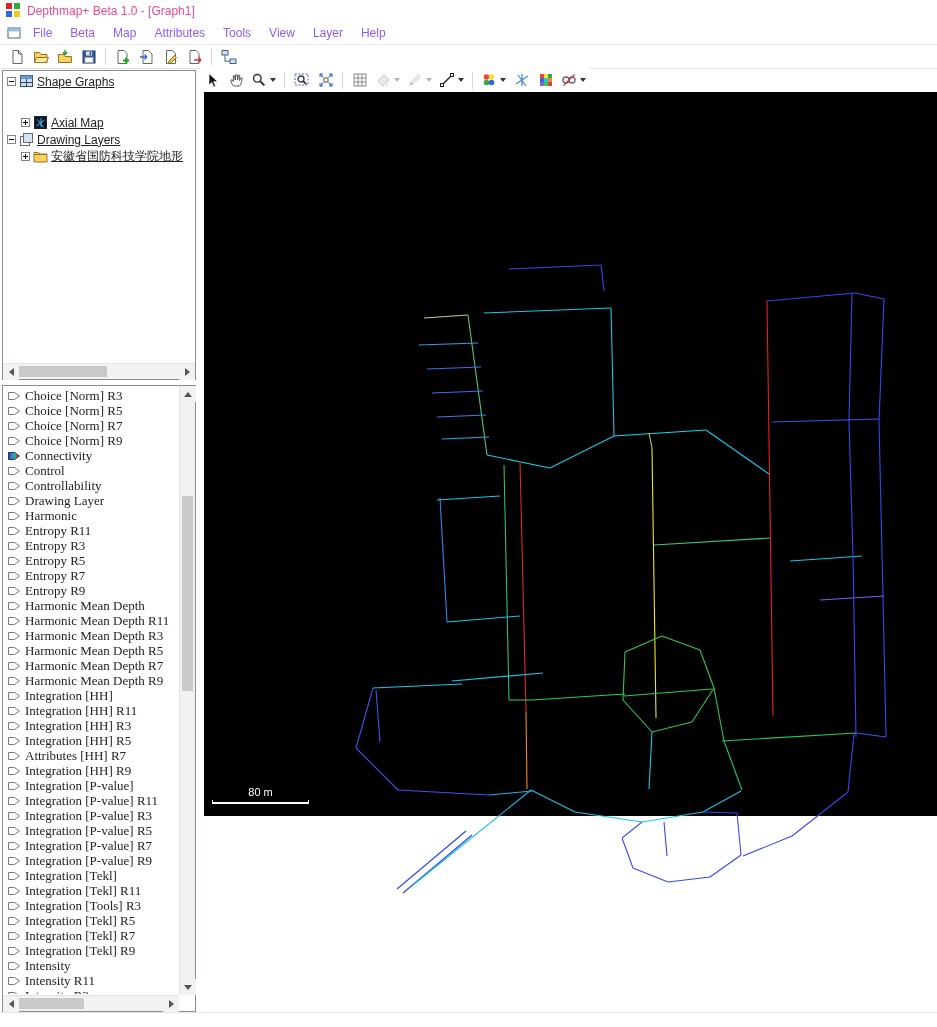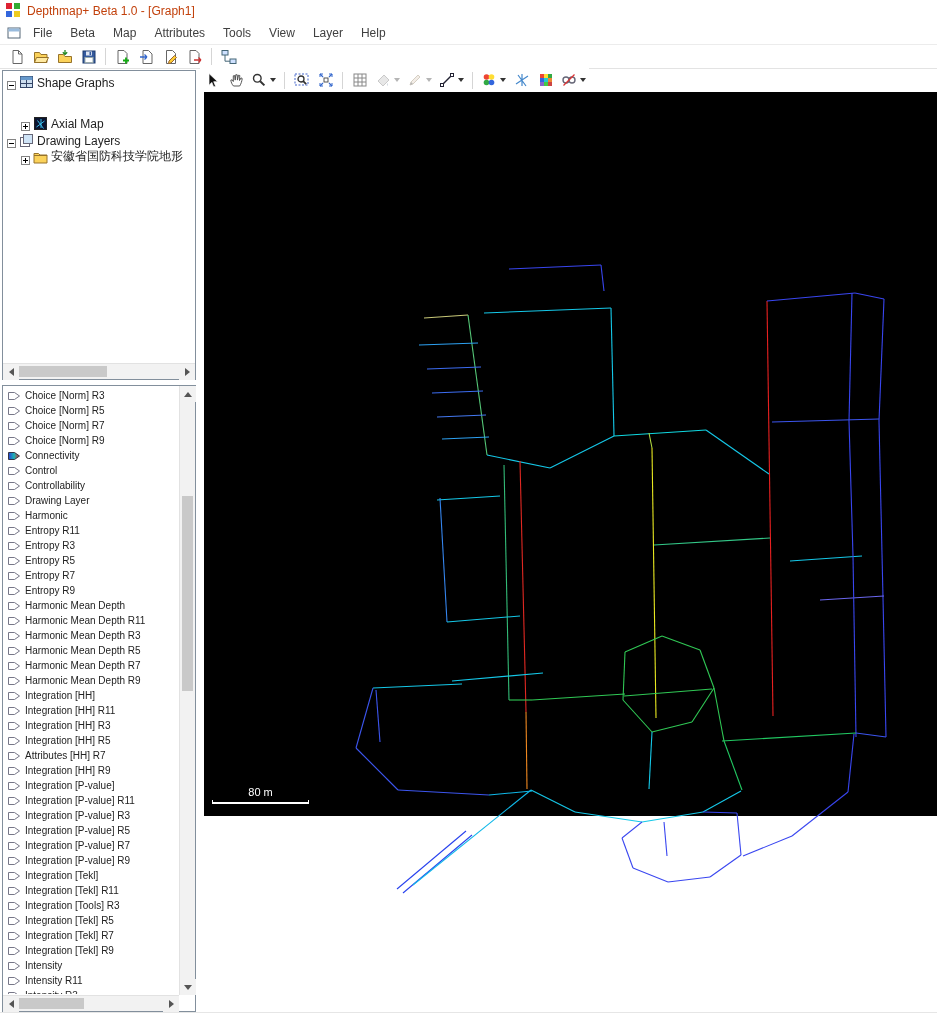--- a/index.html
+++ b/index.html
@@ -2,51 +2,51 @@
 <html><head>
 <meta charset="utf-8">
 <style>
   * { margin:0; padding:0; box-sizing:border-box; }
   html,body { width:937px; height:1027px; }
   body { font-family:"Liberation Sans","DejaVu Sans",sans-serif; background:#fff; position:relative;
          overflow:hidden; font-size:12px; color:#222; }
 
   .titlebar { position:absolute; left:0; top:0; width:937px; height:22px; display:flex; align-items:center;
               padding-left:5px; background:#fff; }
-  .title-text { margin-left:6px; color:#c2410c; font-size:12px; }
+  .title-text { margin-left:6px; color:#ec4899; font-size:12px; }
 
   .menubar { position:absolute; top:22px; left:0; width:937px; height:22px; display:flex; align-items:center;
              padding-left:6px; background:#fff; }
-  .menu-item { padding:2px 9px; color:#404040; cursor:default; }
+  .menu-item { padding:2px 9px; color:#8b5cf6; cursor:default; }
   .doc-icon { display:flex; margin-right:2px; }
 
   .toolbar-main { position:absolute; top:44px; left:0; width:937px; height:25px; display:flex; align-items:center;
                   padding-left:5px; border-top:1px solid #ececec; border-bottom:1px solid #e3e3e3; background:#fff; gap:1px; }
   .toolbar-view { position:absolute; top:68px; left:200px; height:24px; display:flex; align-items:center; gap:1px; background:#fff; }
   .tbtn { height:21px; min-width:23px; padding:0 2px; display:inline-flex; align-items:center; justify-content:center;
           gap:2px; border:1px solid transparent; }
   .tbtn svg { display:block; }
   .tbtn.disabled svg { opacity:.35; }
   .tbtn.disabled .dd-arrow { border-top-color:#b5b5b5; }
   .tsep { width:1px; height:17px; background:#d5d5d5; margin:0 4px; }
   .dd-arrow { width:0; height:0; border-left:3.5px solid transparent; border-right:3.5px solid transparent;
               border-top:4px solid #333; margin-left:1px; }
 
   #tree-panel { position:absolute; left:2px; top:70px; width:194px; height:310px; border:1px solid #828f9c; background:#fff; }
   #tree-rows { position:absolute; top:2px; left:0; right:0; bottom:17px; overflow:hidden; }
-  .tree-row { height:17px; display:flex; align-items:flex-end; white-space:nowrap; }
+  .tree-row { height:17px; display:flex; align-items:center; white-space:nowrap;text-decoration:underline; }
   .expander { width:9px; height:9px; border:1px solid #848484; background:#fff; position:relative; margin-right:3px; flex:none; }
   .expander::before { content:""; position:absolute; left:1px; right:1px; top:3px; height:1px; background:#000; }
   .expander.plus::after { content:""; position:absolute; top:1px; bottom:1px; left:3px; width:1px; background:#000; }
   .tree-icon { margin-right:3px; flex:none; display:flex; }
   .tree-label { font-size:12px; }
 
   #list-panel { position:absolute; left:2px; top:385px; width:194px; height:627px; border:1px solid #828f9c; background:#fff; }
   #list-rows { position:absolute; left:1px; top:2px; right:16px; bottom:17px; overflow:hidden; }
-  .list-row { height:15px; display:flex; align-items:center; gap:4px; padding-left:3px; white-space:nowrap; font-size:10px; }
+  .list-row { height:15px; display:flex; align-items:center; gap:4px; padding-left:3px; white-space:nowrap; font-size:13px;font-family:Liberation Serif, serif; }
   .list-icon { flex:none; display:flex; }
 
   .hscroll { position:absolute; left:0; right:0; bottom:0; height:16px; background:#f2f2f2; display:flex; border-top:1px solid #e2e2e2; }
   #list-panel .hscroll { right:16px; }
   .vscroll { position:absolute; top:0; right:0; width:16px; bottom:16px; background:#f2f2f2; border-left:1px solid #e2e2e2; }
   .sb-btn { width:16px; height:16px; flex:none; display:flex; align-items:center; justify-content:center; background:#f2f2f2; }
   .sb-track { flex:1; position:relative; }
   .hscroll .sb-thumb { position:absolute; top:2px; bottom:2px; background:#c9c9c9; }
   .vscroll .sb-thumb { position:absolute; left:2px; right:2px; background:#c9c9c9; }
   .tri-left { width:0; height:0; border-top:4px solid transparent; border-bottom:4px solid transparent; border-right:5px solid #555; }

